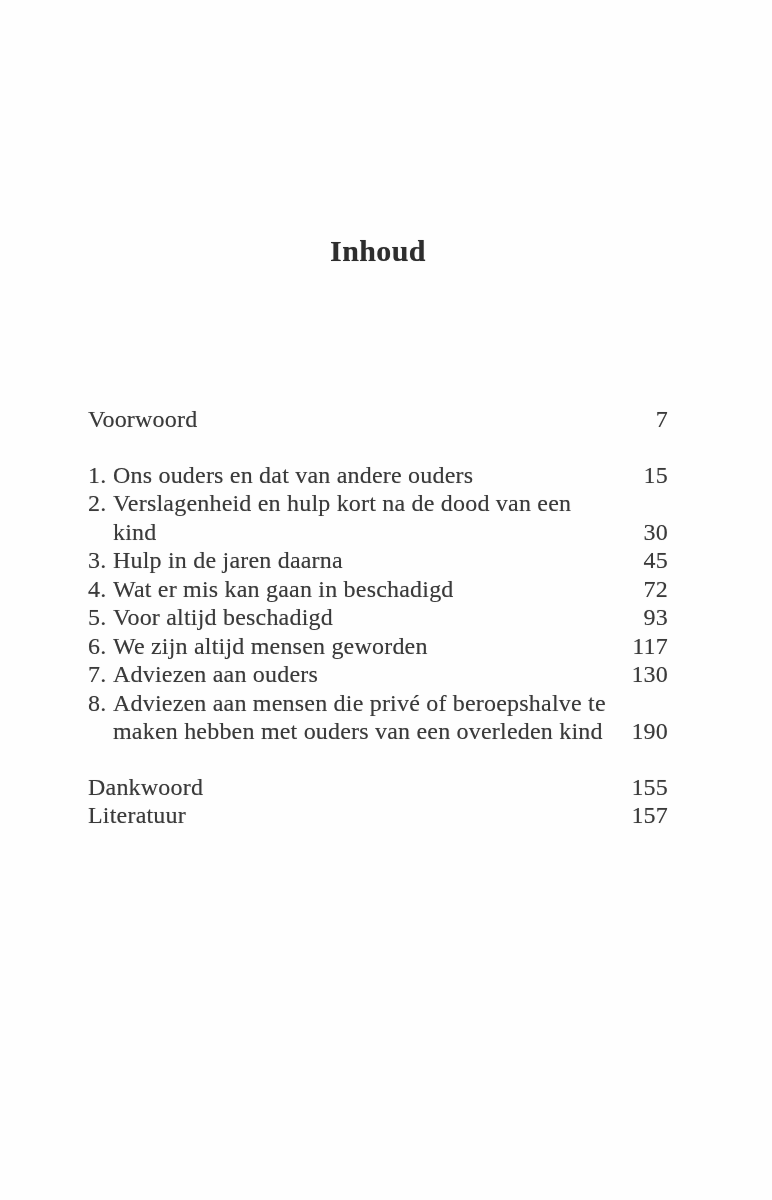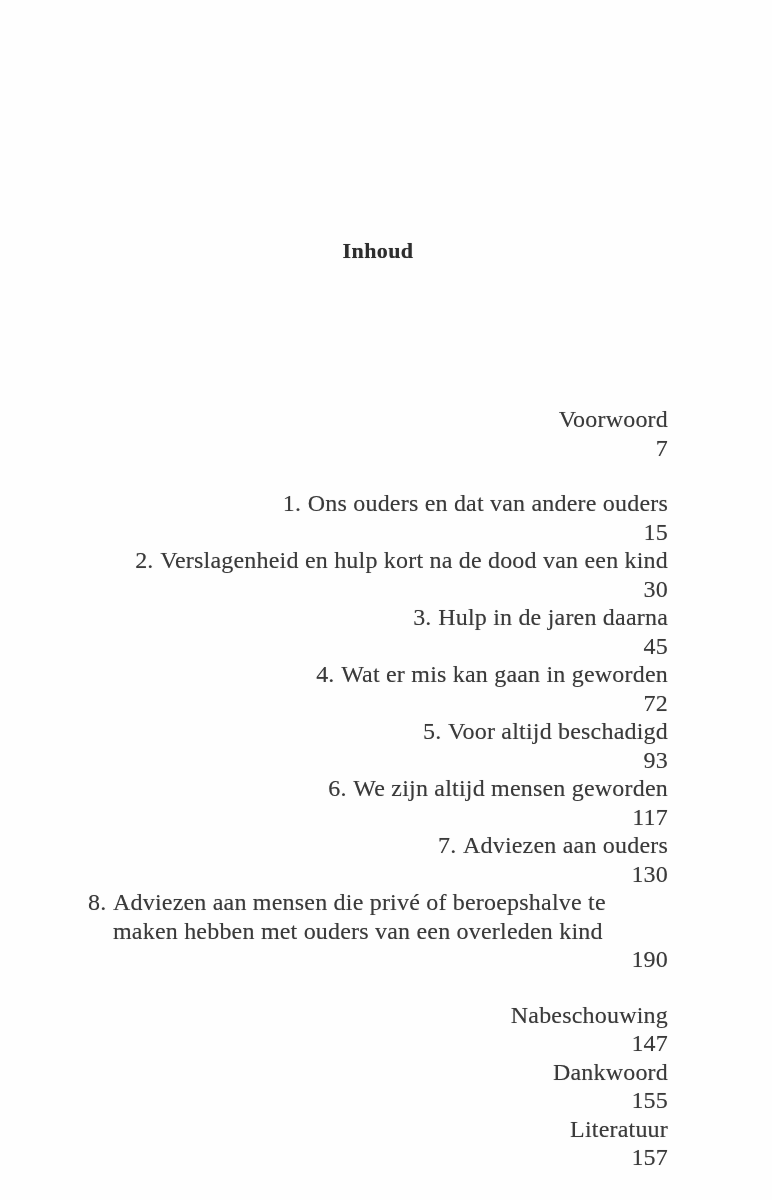--- a/index.html
+++ b/index.html
@@ -17,41 +17,40 @@
   .page {
     position: relative;
     width: 772px;
     height: 1200px;
     background: #fefefe;
     box-sizing: border-box;
     padding: 233px 104px 0 88px; 
   }
   .page-title {
     margin: 0;
-    font-size: 22px;
+    font-size: 30px;
     font-weight: 700;
     line-height: 36px;
     text-align: center;
     color: #2d2d2d;
     letter-spacing: 0.4px;
     text-shadow: 0 0 0.7px rgba(50,50,50,0.55);
   }
   .toc {
     margin-top: 136px;
     font-size: 24px;
     line-height: 28.5px;
     letter-spacing: 0.2px;
     text-shadow: 0 0 0.7px rgba(60,60,60,0.45);
   }
   .toc-group { margin: 0; padding: 0; }
   .toc-group.gap-above { margin-top: 27px; }
   .toc-row {
     display: flex;
     align-items: flex-end;
-    flex-direction: column;
   }
   .toc-entry {
     flex: 1 1 auto;
     display: flex;
     min-width: 0;
   }
   .toc-num {
     flex: 0 0 25px;
     width: 25px;
   }
@@ -102,21 +101,21 @@
       <div class="toc-row">
         <div class="toc-entry">
           <span class="toc-num">3.</span>
           <span class="toc-label">Hulp in de jaren daarna</span>
         </div>
         <span class="toc-page">45</span>
       </div>
       <div class="toc-row">
         <div class="toc-entry">
           <span class="toc-num">4.</span>
-          <span class="toc-label">Wat er mis kan gaan in geworden</span>
+          <span class="toc-label">Wat er mis kan gaan in beschadigd</span>
         </div>
         <span class="toc-page">72</span>
       </div>
       <div class="toc-row">
         <div class="toc-entry">
           <span class="toc-num">5.</span>
           <span class="toc-label">Voor altijd beschadigd</span>
         </div>
         <span class="toc-page">93</span>
       </div>
@@ -139,26 +138,20 @@
           <span class="toc-num">8.</span>
           <span class="toc-label">Adviezen aan mensen die privé of beroepshalve te maken hebben met ouders van een overleden kind</span>
         </div>
         <span class="toc-page">190</span>
       </div>
     </div>
 
     <div class="toc-group gap-above">
       <div class="toc-row">
         <div class="toc-entry">
-          <span class="toc-label">Nabeschouwing</span>
-        </div>
-        <span class="toc-page">147</span>
-      </div>
-      <div class="toc-row">
-        <div class="toc-entry">
           <span class="toc-label">Dankwoord</span>
         </div>
         <span class="toc-page">155</span>
       </div>
       <div class="toc-row">
         <div class="toc-entry">
           <span class="toc-label">Literatuur</span>
         </div>
         <span class="toc-page">157</span>
       </div>

